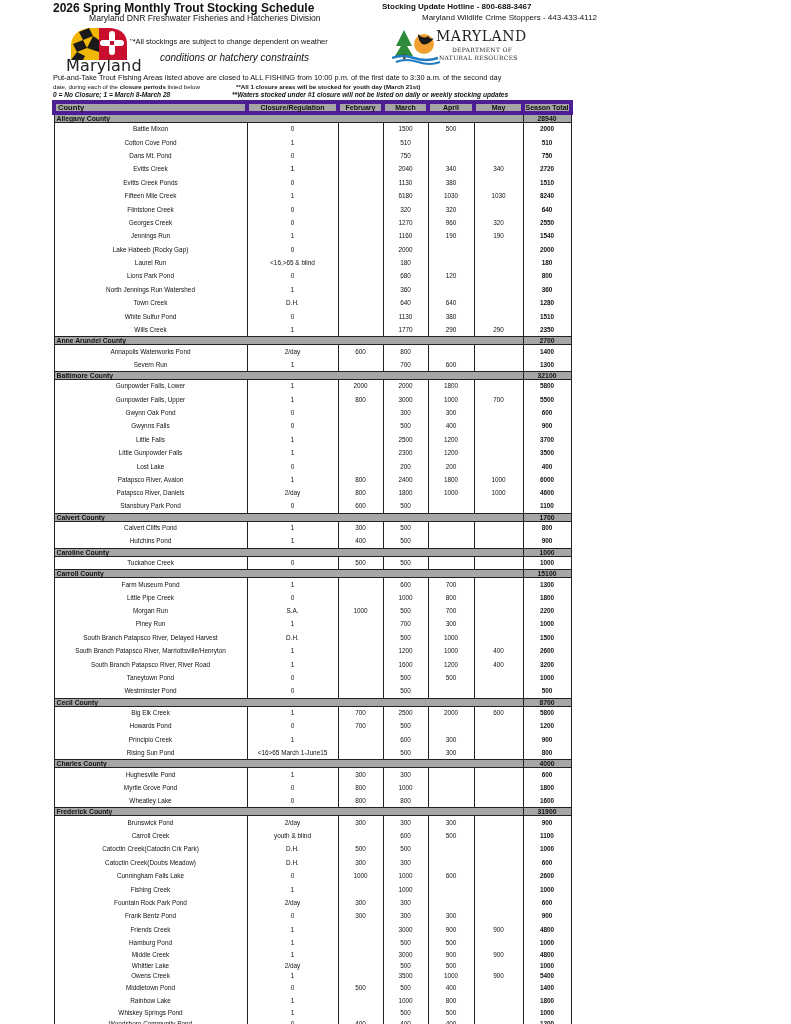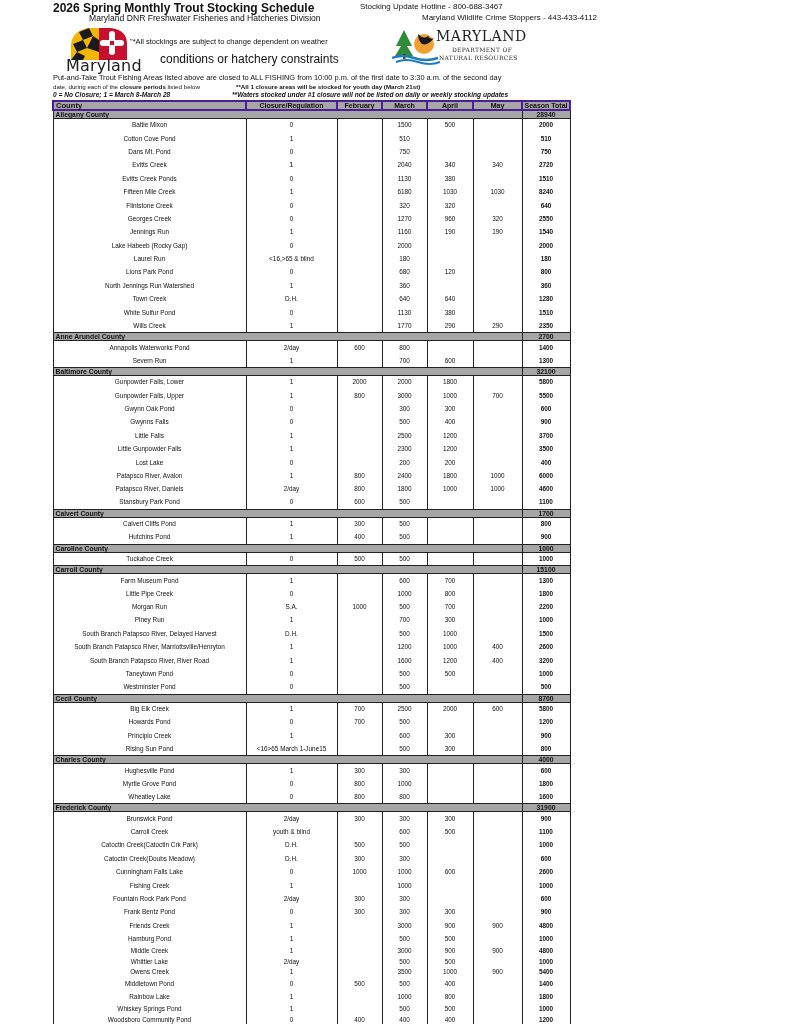--- a/index.html
+++ b/index.html
@@ -1,29 +1,29 @@
 <!DOCTYPE html>
 <html><head>
 <meta charset="utf-8">
 <style>
   * { box-sizing: border-box; margin: 0; padding: 0; }
   html, body { width: 791px; height: 1024px; background: #ffffff; overflow: hidden; }
   body { position: relative; font-family: "Liberation Sans", "DejaVu Sans", sans-serif; color: #111; }
   .abs { position: absolute; white-space: nowrap; }
   .title { left: 53px; top: 1px; font-size: 12px; font-weight: bold; }
   .subtitle { left: 53px; top: 13px; font-size: 8.6px; padding-left: 36px; }
-  .hotline { left: 360px; top: 2px; font-size: 8px; }
+  .hotline { left: 382px; top: 2px; font-size: 8px; font-weight: bold; }
   .crime { left: 382px; top: 13px; font-size: 8px; margin-left: 40px; }
 
   .md-logo { left: 66px; top: 26px; width: 70px; height: 52px; }
   .md-flag { position: absolute; left: 3px; top: 0; width: 60px; height: 34px; }
   .md-word { position: absolute; left: 0; top: 30px; font-size: 16px; letter-spacing: 0.2px; color: #222; font-family: "DejaVu Sans", sans-serif; }
 
   .note1 { left: 130px; top: 37px; font-size: 7.5px; }
-  .note2 { left: 160px; top: 52px; font-size: 12px; }
+  .note2 { left: 160px; top: 52px; font-size: 10px; font-style: italic; }
 
   .dnr-logo { left: 392px; top: 26px; width: 140px; height: 42px; }
   .dnr-svg { position: absolute; left: 0; top: 0; width: 50px; height: 40px; }
   .dnr-md { position: absolute; left: 44px; top: 2px; font-size: 14px; letter-spacing: 0.5px; font-family: "DejaVu Serif", serif; color: #222; }
   .dnr-dept { position: absolute; left: 60px; top: 20px; font-size: 6px; letter-spacing: 0.3px; font-family: "DejaVu Serif", serif; color: #222; }
   .dnr-nat { position: absolute; left: 47px; top: 28px; font-size: 6px; letter-spacing: 0.3px; font-family: "DejaVu Serif", serif; color: #222; }
 
   .para1 { left: 53px; top: 73px; font-size: 7.4px; }
   .para2 { left: 53px; top: 83px; font-size: 6.2px; }
   .para2 b { font-weight: bold; }
@@ -36,21 +36,21 @@
     border-collapse: collapse; table-layout: fixed; font-size: 6.4px;
   }
   table.sched col.c-name { width: 193px; }
   table.sched col.c-clo { width: 91px; }
   table.sched col.c-feb { width: 45px; }
   table.sched col.c-mar { width: 45px; }
   table.sched col.c-apr { width: 46px; }
   table.sched col.c-may { width: 49px; }
   table.sched col.c-tot { width: 48px; }
   table.sched th {
-    background: #a6a6a6; border: 2px solid #4c1d95; font-weight: bold; font-size: 7px;
+    background: #a6a6a6; border: 4px solid #4c1d95; font-weight: bold; font-size: 7px;
     height: 8px; line-height: 7px; padding: 0;
   }
   table.sched th.h-county { text-align: left; padding-left: 2px; font-size: 7.6px; }
   table.sched tr.county-row td {
     background: #a6a6a6; border-top: 1.5px solid #222; border-bottom: 1.5px solid #222;
     font-weight: bold; font-size: 6.8px; height: 8px; line-height: 7px; padding: 0;
   }
   table.sched tr.county-row td.cname { text-align: left; padding-left: 2px; border-left: 1px solid #222; }
   table.sched tr.county-row td.ctot { text-align: center; border-left: 1px solid #222; border-right: 1px solid #222; }
   table.sched tr.data td {

